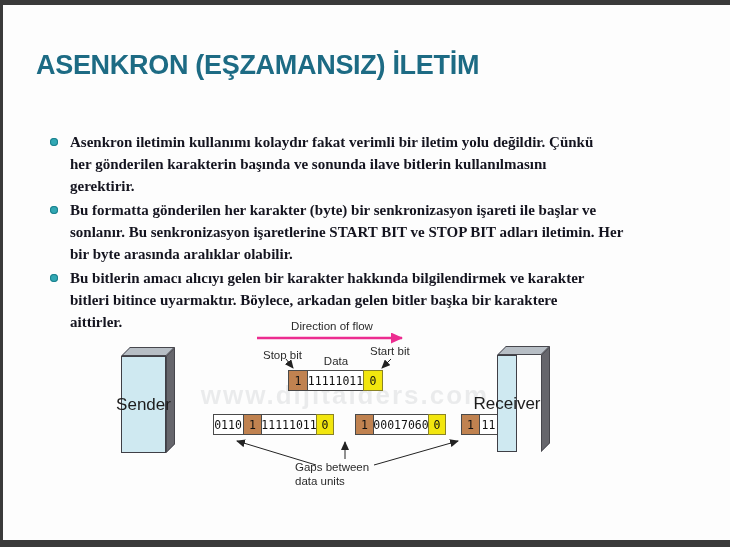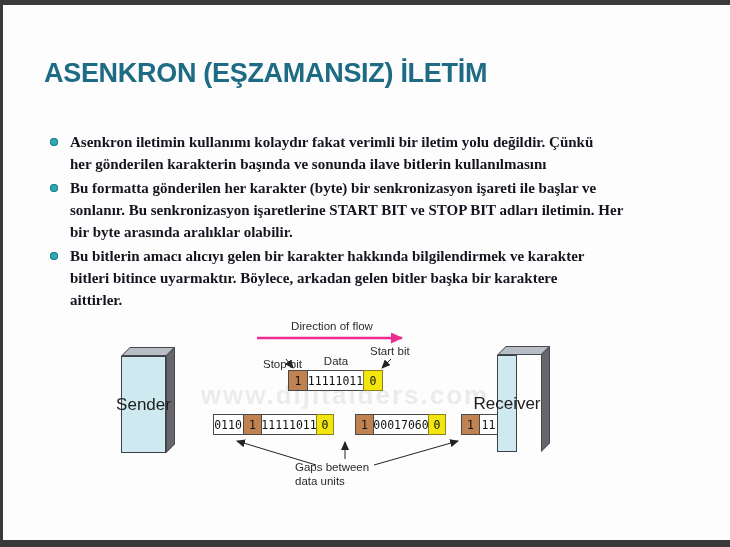--- a/index.html
+++ b/index.html
@@ -2,21 +2,21 @@
 <html><head>
 <meta charset="utf-8">
 <style>
   html,body{margin:0;padding:0;background:#fff;}
   .slide{position:relative;width:730px;height:547px;background:#fdfdfd;overflow:hidden;
          font-family:"Liberation Sans",sans-serif;}
   .bar-top{position:absolute;left:0;top:0;width:730px;height:5px;background:#3a3a3a;}
   .bar-left{position:absolute;left:0;top:0;width:3px;height:547px;background:#3a3a3a;}
   .bar-bottom{position:absolute;left:0;top:540px;width:730px;height:7px;background:#3a3a3a;}
 
-  .title{position:absolute;left:36px;top:50px;margin:8px;font-size:27px;font-weight:bold;
+  .title{position:absolute;left:36px;top:50px;margin:0;font-size:27px;font-weight:bold;
          letter-spacing:-0.3px;color:#1d6b84;font-family:"Liberation Sans",sans-serif;}
 
   .bullets{position:absolute;left:48px;top:131px;width:660px;color:#14141f;}
   .bullet{position:relative;padding-left:22px;margin-bottom:2px;}
   .dot{position:absolute;left:2px;top:7px;width:8px;height:8px;border-radius:50%;
        background:#31a8b4;box-shadow:inset 0 0 0 1px #1b7f8c;}
   .bl{white-space:nowrap;height:22px;line-height:22px;font-size:15px;font-weight:bold;
       font-family:"Liberation Serif",serif;}
 
   .diagram{position:absolute;left:0;top:318px;width:730px;height:200px;}
@@ -57,20 +57,21 @@
   <div class="bar-left"></div>
   <div class="bar-bottom"></div>
 
   <h1 class="title">ASENKRON (EŞZAMANSIZ) İLETİM</h1>
 
   <div class="bullets">
     <div class="bullet">
       <span class="dot"></span>
       <div class="bl">Asenkron iletimin kullanımı kolaydır fakat verimli bir iletim yolu değildir. Çünkü</div>
       <div class="bl">her gönderilen karakterin başında ve sonunda ilave bitlerin kullanılmasını</div>
+      <div class="bl">gerektirir.</div>
     </div>
     <div class="bullet">
       <span class="dot"></span>
       <div class="bl">Bu formatta gönderilen her karakter (byte) bir senkronizasyon işareti ile başlar ve</div>
       <div class="bl">sonlanır. Bu senkronizasyon işaretlerine START BIT ve STOP BIT adları iletimin. Her</div>
       <div class="bl">bir byte arasında aralıklar olabilir.</div>
     </div>
     <div class="bullet">
       <span class="dot"></span>
       <div class="bl">Bu bitlerin amacı alıcıyı gelen bir karakter hakkında bilgilendirmek ve karakter</div>
@@ -93,21 +94,21 @@
       </defs>
       <line x1="257" y1="20" x2="402" y2="20" stroke="#ec2c90" stroke-width="2.4" marker-end="url(#ahp)"></line>
       <line x1="286" y1="41" x2="293" y2="50" stroke="#222" stroke-width="1" marker-end="url(#ahb)"></line>
       <line x1="391" y1="41" x2="382" y2="50" stroke="#222" stroke-width="1" marker-end="url(#ahb)"></line>
       <line x1="345" y1="141" x2="345" y2="124" stroke="#222" stroke-width="1" marker-end="url(#ahb)"></line>
       <line x1="316" y1="147" x2="237" y2="123" stroke="#222" stroke-width="1" marker-end="url(#ahb)"></line>
       <line x1="374" y1="147" x2="458" y2="123" stroke="#222" stroke-width="1" marker-end="url(#ahb)"></line>
     </svg>
 
     <div class="lbl center" style="left:257px;top:2px;width:150px;">Direction of flow</div>
-    <div class="lbl" style="left:263px;top:40px;">Stop bit</div>
+    <div class="lbl" style="left:263px;top:31px;">Stop bit</div>
     <div class="lbl center" style="left:306px;top:37px;width:60px;">Data</div>
     <div class="lbl" style="left:370px;top:27px;">Start bit</div>
 
     <div class="unit" style="left:288px;top:52px;">
       <span class="cell brown w20">1</span>
       <span class="cell white w57">11111011</span>
       <span class="cell yellow w20">0</span>
     </div>
 
     <div class="unit" style="left:174px;top:96px;padding-left:39px;">

